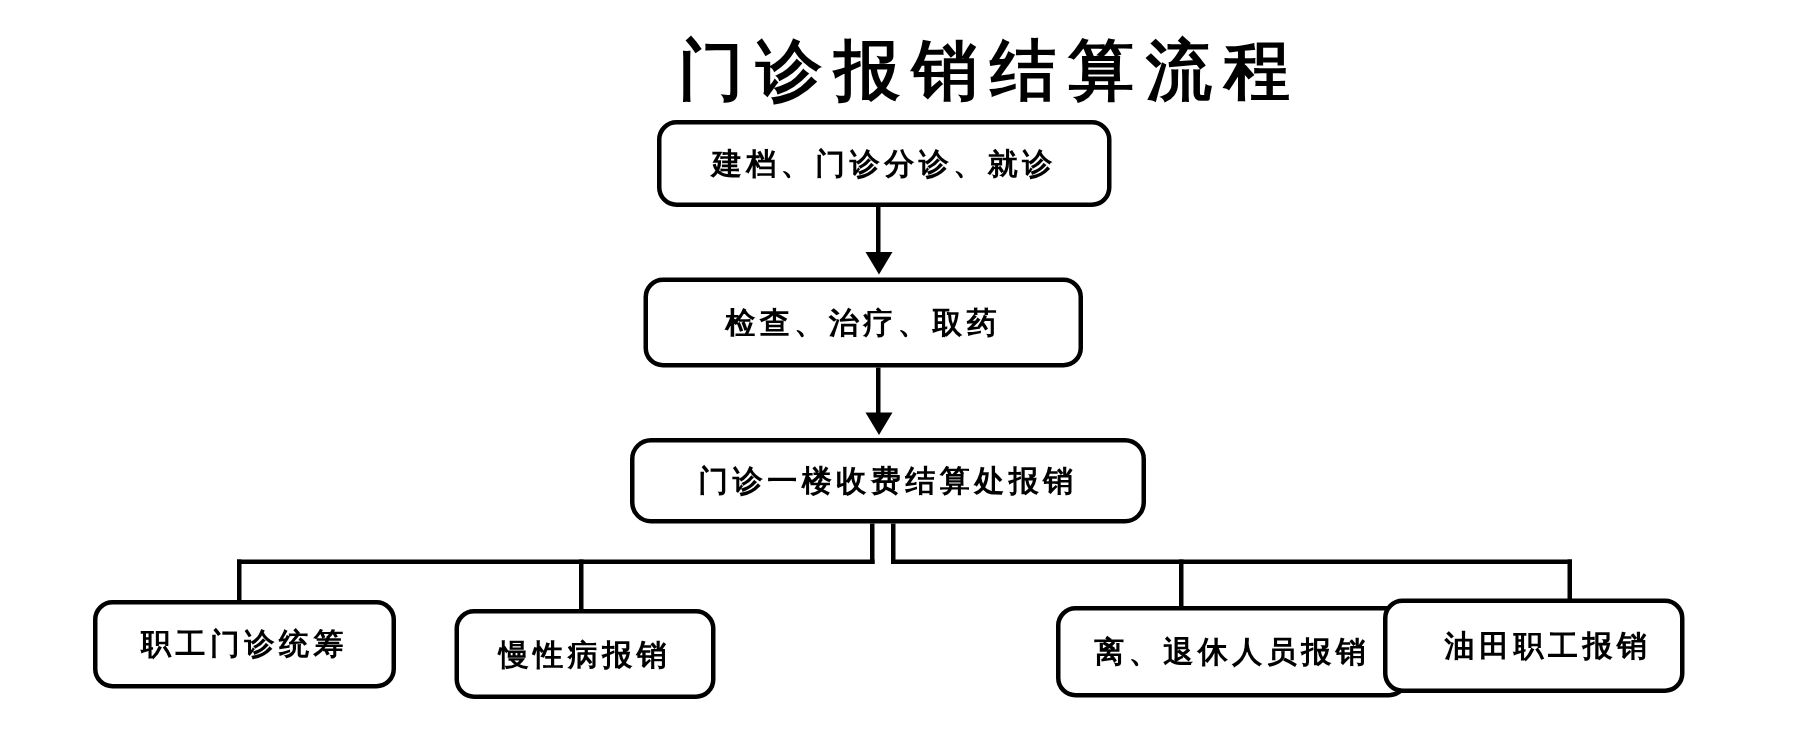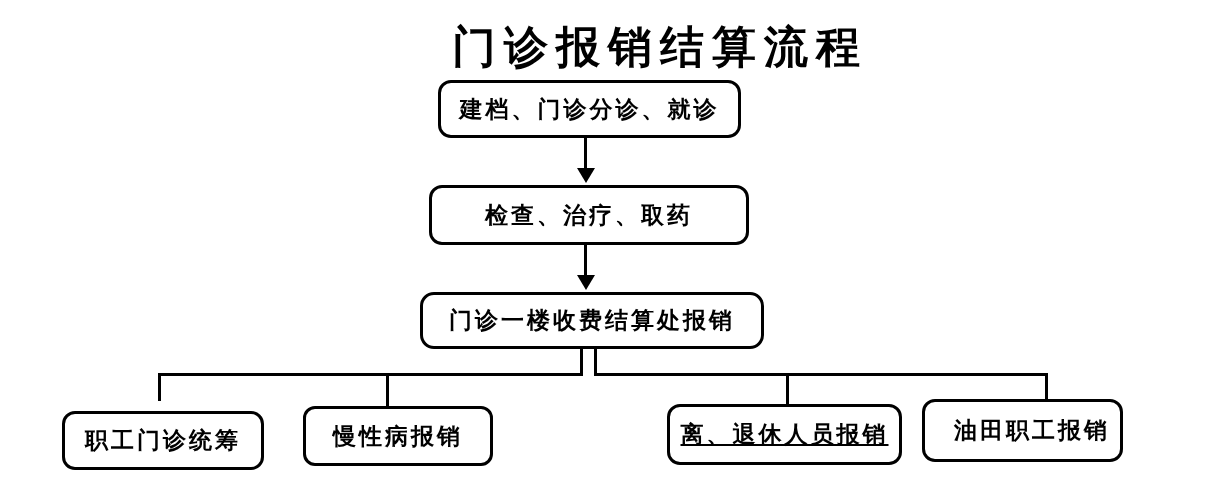--- a/index.html
+++ b/index.html
@@ -27,31 +27,31 @@
   }
   .node {
     position: absolute;
     box-sizing: border-box;
     border: 3px solid #000000;
     border-radius: 13px;
     background: #ffffff;
     display: flex;
     align-items: center;
     justify-content: center;
-    font-size: 23px;
+    font-size: 20px;
     font-weight: 700;
     letter-spacing: 3px;
     white-space: nowrap;
   }
   #node-step1  { left: 438px; top: 80px;  width: 303px; height: 58px; }
-  #node-step2  { left: 429px; top: 185px; width: 320px; height: 60px; }
+  #node-step2  { left: 429px; top: 185px; width: 293px; height: 60px; }
   #node-step3  { left: 420px; top: 292px; width: 344px; height: 57px; border-radius: 14px; }
-  #node-branch1 { left: 62px;  top: 400px; width: 202px; height: 59px; margin-top: 11px; }
-  #node-branch2 { left: 303px; top: 406px; width: 190px; height: 60px; border-radius: 12px; }
-  #node-branch3 { left: 667px; top: 404px; width: 235px; height: 61px; text-decoration: underline; }
+  #node-branch1 { left: 62px;  top: 400px; width: 202px; height: 59px; }
+  #node-branch2 { left: 303px; top: 406px; width: 174px; height: 60px; }
+  #node-branch3 { left: 704px; top: 404px; width: 235px; height: 61px; }
   #node-branch4 { left: 922px; top: 399px; width: 201px; height: 63px; padding-left: 19px; }
 
   .line {
     position: absolute;
     background: #000000;
   }
   
   #arrow1-shaft { left: 584px; top: 138px; width: 3px; height: 31px; }
   #arrow2-shaft { left: 584px; top: 245px; width: 3px; height: 31px; }
   

